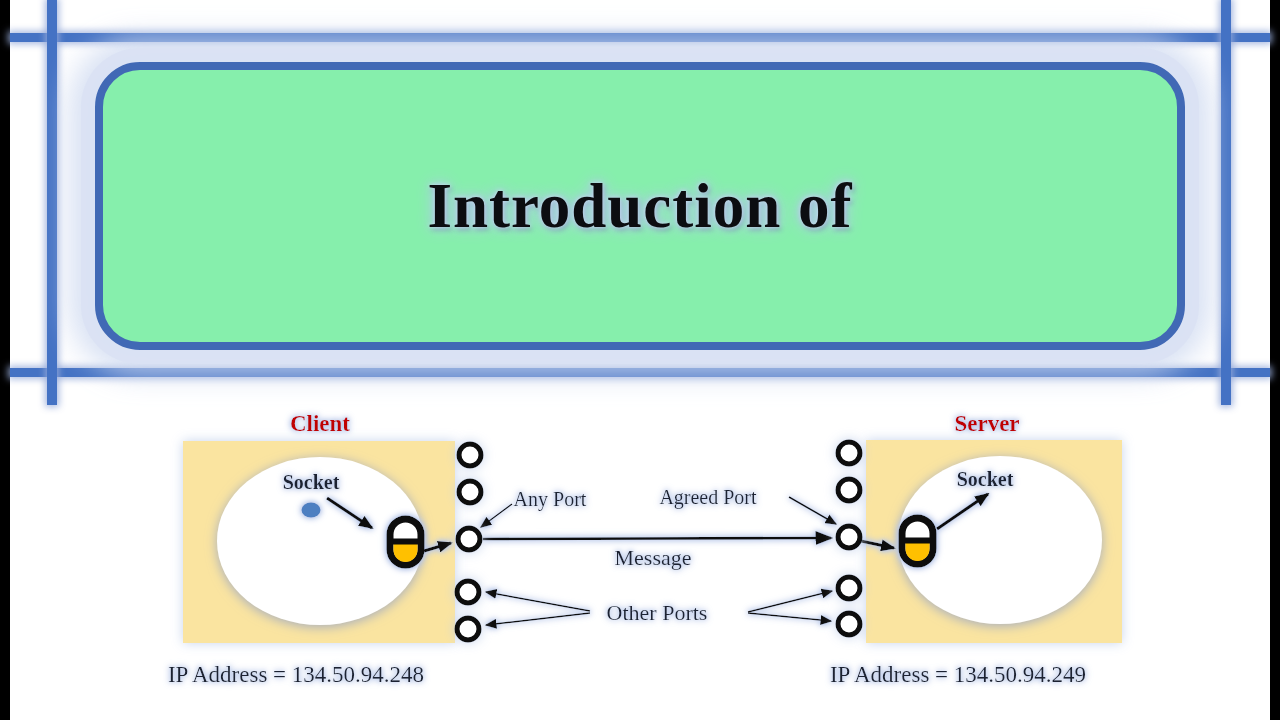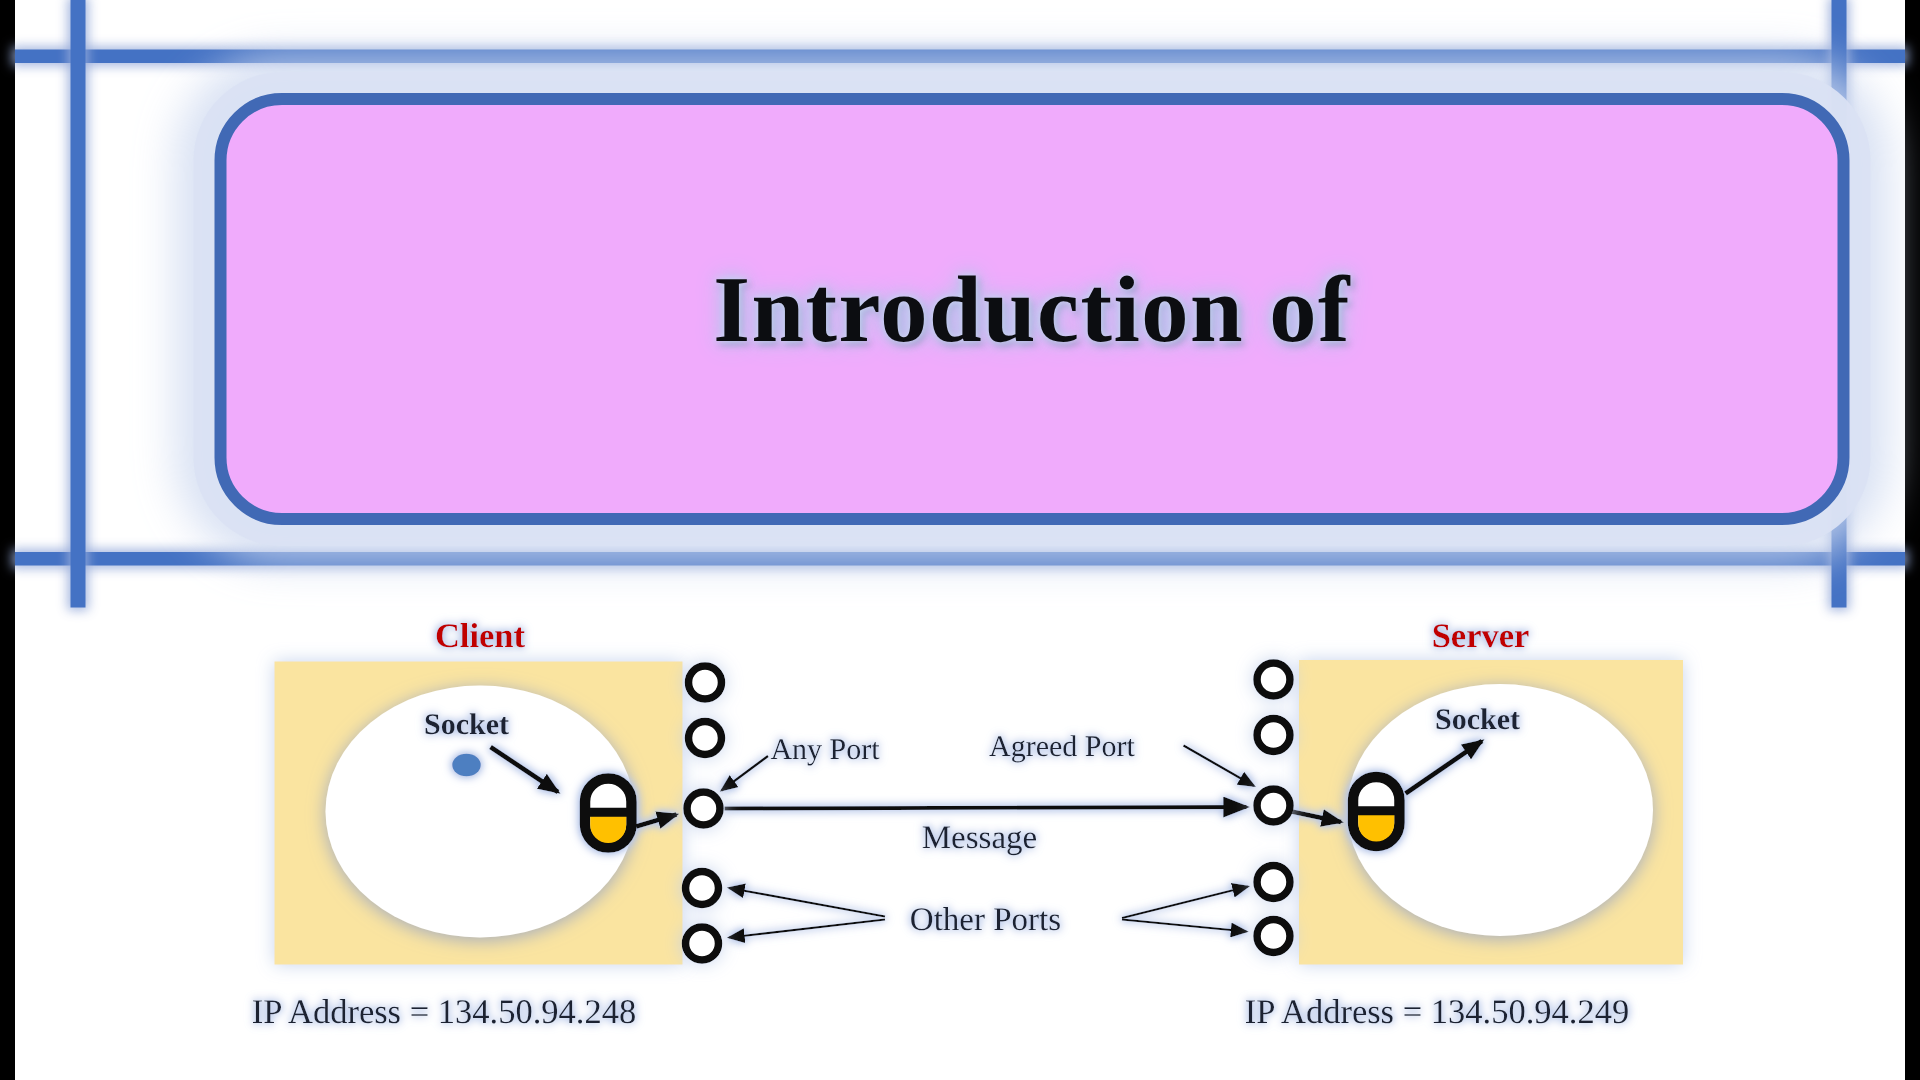--- a/index.html
+++ b/index.html
@@ -14,23 +14,23 @@
          box-shadow:0 0 7px 2px rgba(150,172,218,.85);}
   .hline.top{top:33px;}
   .hline.bottom{top:368px;}
   .vline{position:absolute;top:0;width:10px;height:405px;background:#4472c4;
          box-shadow:0 0 7px 2px rgba(150,172,218,.85);}
   .vline.left{left:47px;}
   .vline.right{left:1221px;}
 
   
   .title-box{position:absolute;left:95px;top:62px;width:1090px;height:288px;
-    box-sizing:border-box;background:#f0abfc;border:8px solid #4169b5;border-radius:45px;
+    box-sizing:border-box;background:#86efac;border:8px solid #4169b5;border-radius:45px;
     box-shadow:0 0 0 14px rgba(218,226,243,.95), 0 0 28px 26px rgba(206,218,240,.8);
-    display:flex;flex-direction:column;justify-content:center;align-items:center;margin-left:48px;}
+    display:flex;flex-direction:column;justify-content:center;align-items:center;}
   .title-line{font-size:63px;line-height:81px;font-weight:bold;color:#0c0d11;
     letter-spacing:1px;text-align:center;
     text-shadow:0 0 4px #cfdcf4, 0 0 10px #aec4ea, 0 0 18px #b6caec, 2px 3px 4px rgba(55,75,115,.45);}
 
   
   .diagram{position:absolute;left:0;top:390px;width:1280px;height:330px;}
   .lbl{fill:#1c2331;}
   .red-lbl{fill:#c00000;font-weight:bold;}
 </style>
 </head>

